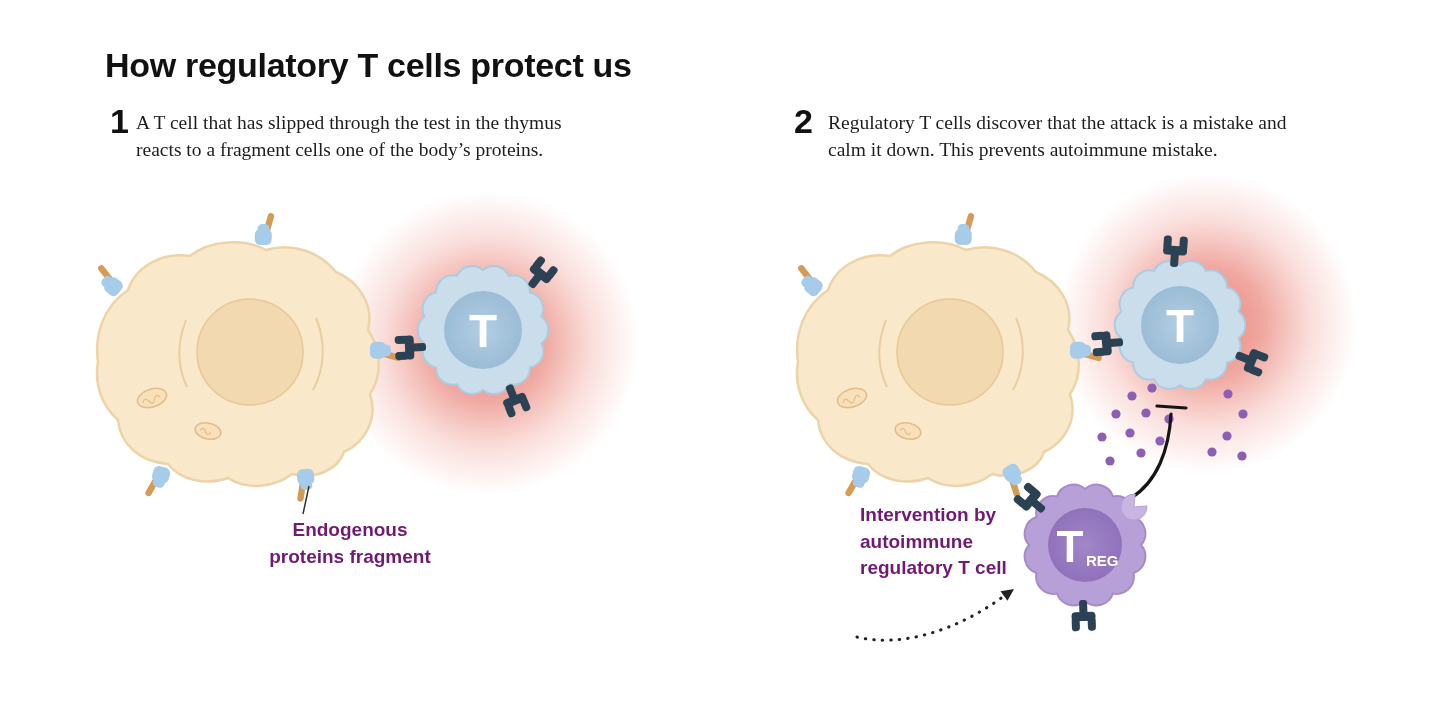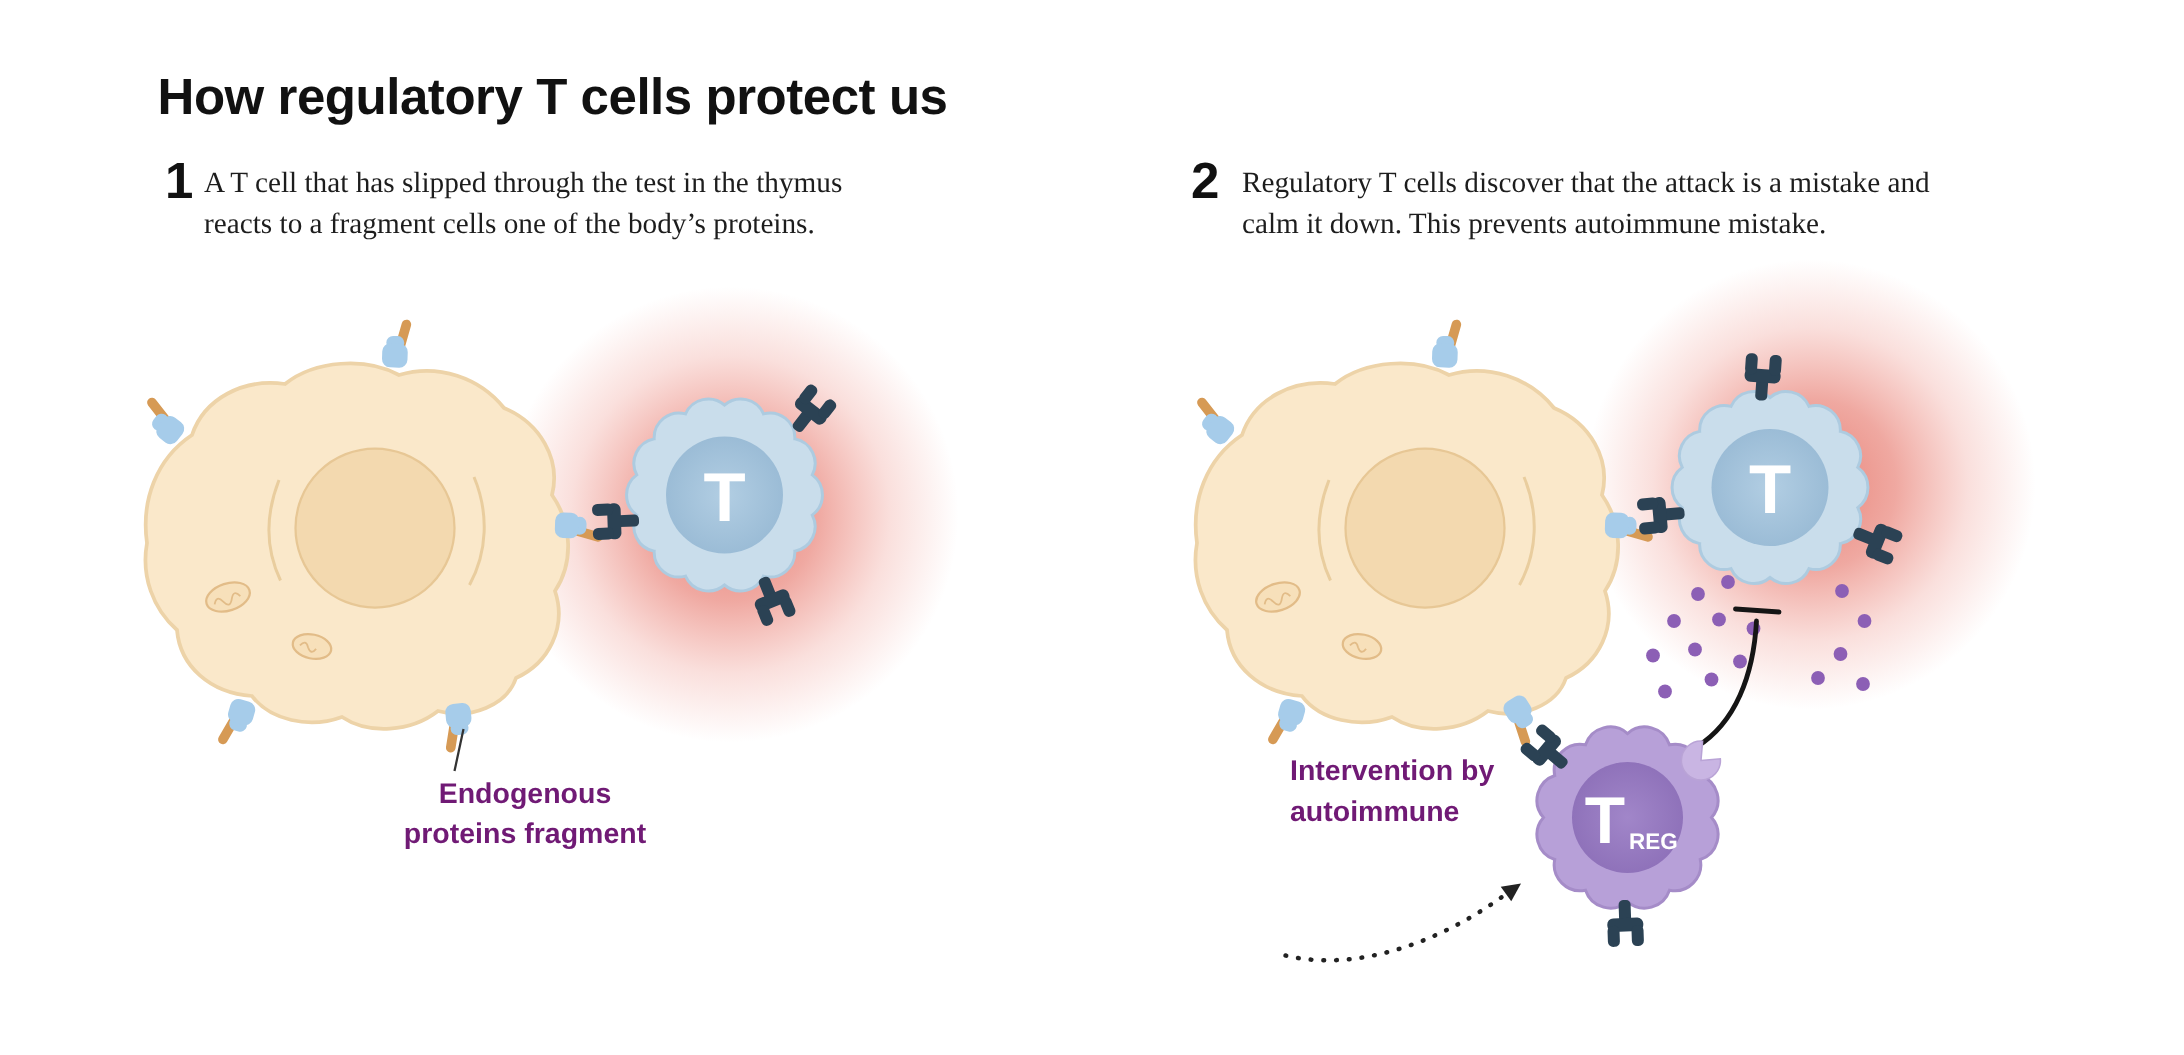--- a/index.html
+++ b/index.html
@@ -186,15 +186,16 @@
   </div>
 
   <div class="txt fig-label center" id="label-endogenous">
     <span class="line">Endogenous</span>
     <span class="line">proteins fragment</span>
   </div>
 
   <div class="txt fig-label" id="label-treg">
     <span class="line">Intervention by</span>
     <span class="line">autoimmune</span>
+    <span class="line">regulatory T cell</span>
   </div>
 
 </div>
 
 </body></html>

